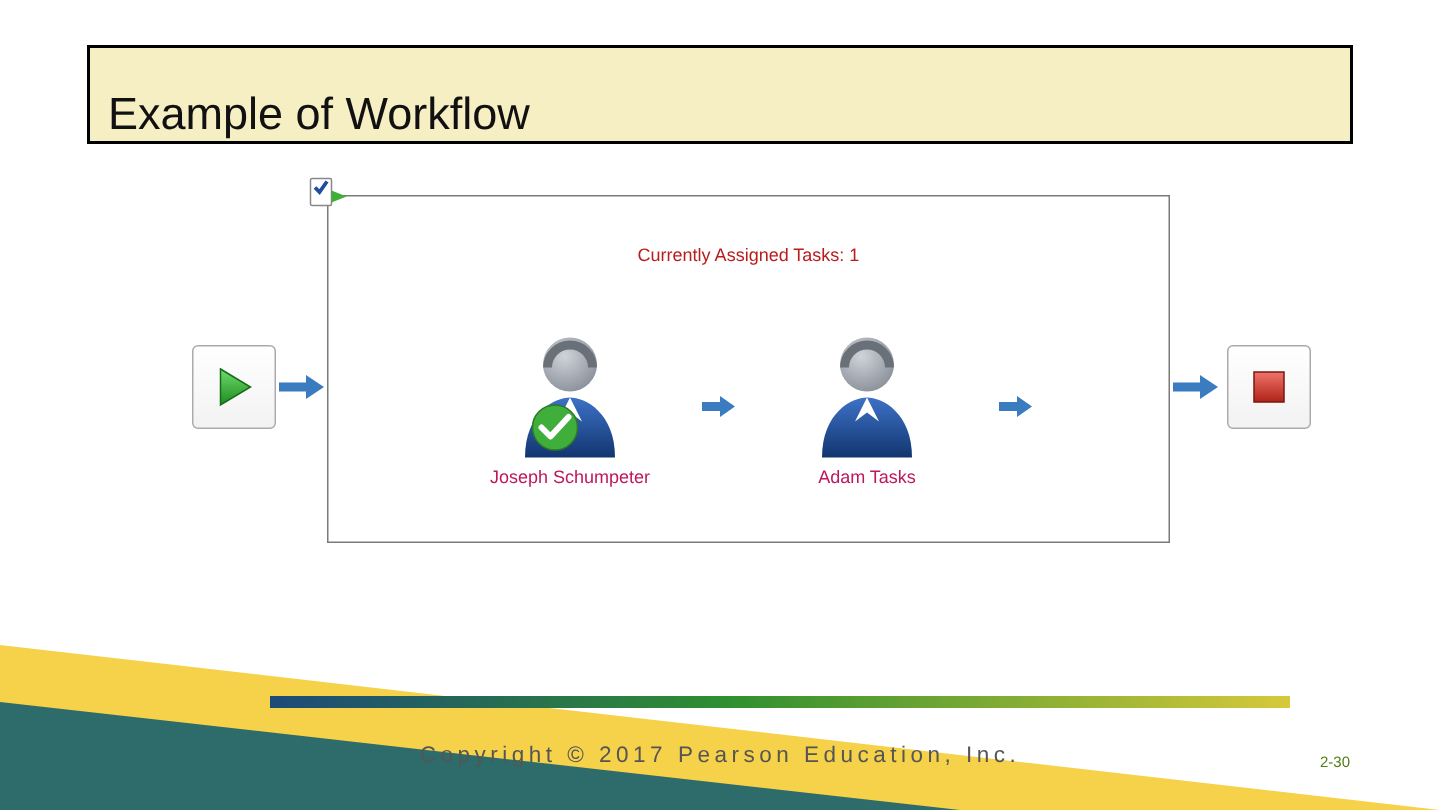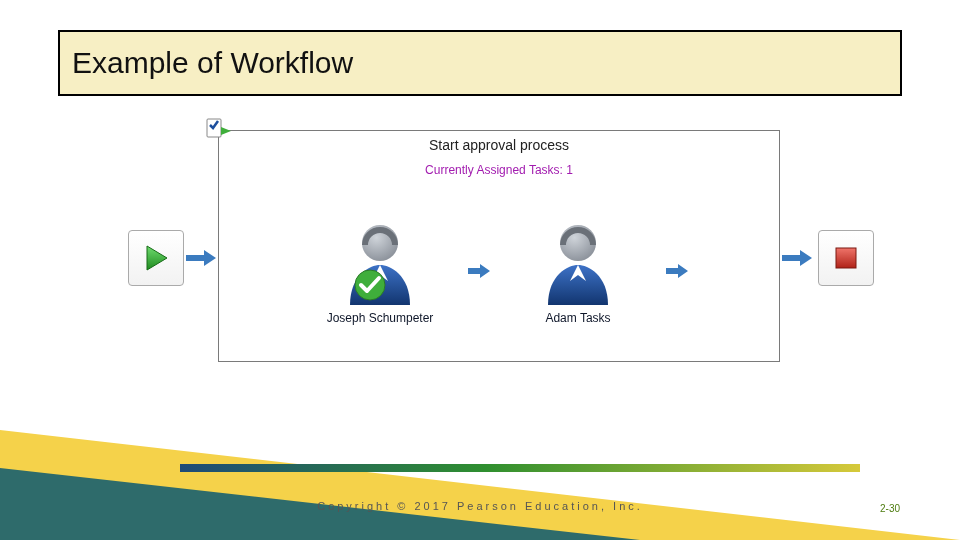--- a/index.html
+++ b/index.html
@@ -1,38 +1,38 @@
 <!DOCTYPE html>
 <html><head>
 <meta charset="utf-8">
 <style>
   html,body{margin:0;padding:0;width:960px;height:540px;font-family:Arial,Helvetica,sans-serif;background:#fff;overflow:hidden}
   .slide{position:relative;width:960px;height:540px}
-  .title-bar{position:absolute;left:58px;top:30px;width:844px;height:66px;background:#f7efc4;border:2px solid #000;box-sizing:border-box;display:flex;align-items:center;padding-left:12px}
+  .title-bar{position:absolute;left:58px;top:30px;width:844px;height:66px;background:#f7efc4;border:2px solid #000;box-sizing:border-box;display:flex;align-items:flex-end;padding-left:12px}
   .title-bar span{font-size:30px;color:#111}
   .diagram{position:absolute;left:58px;top:120px;width:844px;height:280px;background:#fff}
   .approval-box{position:absolute;left:160px;top:10px;width:560px;height:230px;border:1px solid #7a7a7a;background:#fff}
   .badge{position:absolute;left:-14px;top:-14px;width:28px;height:28px}
   .ab-title{position:absolute;left:0;top:6px;width:100%;text-align:center;font-size:14px;color:#222}
-  .ab-sub{position:absolute;left:0;top:32px;width:100%;text-align:center;font-size:12px;color:#a21caf}
+  .ab-sub{position:absolute;left:0;top:32px;width:100%;text-align:center;font-size:12px;color:#b91c1c}
   .persons{position:absolute;left:0;top:60px;width:100%;height:160px;display:flex;align-items:center;justify-content:center;gap:18px}
   .person{display:flex;flex-direction:column;align-items:center;width:140px}
   .person svg{width:80px;height:90px}
-  .pname{font-size:12px;color:#0f172a;margin-top:4px;text-align:center}
+  .pname{font-size:12px;color:#be185d;margin-top:4px;text-align:center}
   .arrow-sm{display:flex;align-items:center;justify-content:center}
   .start-node{position:absolute;left:70px;top:110px;width:54px;height:54px;border:1px solid #aaa;border-radius:4px;background:linear-gradient(#fff,#f2f2f2);display:flex;align-items:center;justify-content:center}
   .stop-node{position:absolute;left:760px;top:110px;width:54px;height:54px;border:1px solid #aaa;border-radius:4px;background:linear-gradient(#fff,#f2f2f2);display:flex;align-items:center;justify-content:center}
   .big-arrow{position:absolute;top:128px;display:flex;align-items:center}
   .ba-left{left:128px}
   .ba-right{left:724px}
   .footer-band{position:absolute;left:0;bottom:0;width:960px;height:110px}
   .tri-yellow{position:absolute;left:0;bottom:0;width:0;height:0;border-left:0 solid transparent;border-right:960px solid transparent;border-bottom:110px solid #f5d24a}
   .tri-teal{position:absolute;left:0;bottom:0;width:0;height:0;border-left:0 solid transparent;border-right:640px solid transparent;border-bottom:72px solid #2e6b6b}
   .rule-line{position:absolute;left:180px;bottom:68px;width:680px;height:8px;background:linear-gradient(90deg,#1e4a78 0%,#2f8f2f 45%,#d6c93a 100%)}
-  .copyright{position:absolute;left:0;bottom:28px;width:960px;text-align:center;font-size:11px;letter-spacing:3px;color:#555}
+  .copyright{position:absolute;left:0;bottom:28px;width:960px;text-align:center;font-size:15px;letter-spacing:3px;color:#555}
   .pagenum{position:absolute;right:60px;bottom:26px;font-size:10px;color:#4d7c0f}
 </style>
 </head>
 <body>
 
 <div class="slide">
 
   <div class="title-bar">
     <span>Example of Workflow</span>
   </div>
@@ -58,21 +58,20 @@
     </div>
 
     <div class="approval-box">
       <div class="badge">
         <svg width="28" height="28" viewBox="0 0 28 28">
           <rect x="2" y="2" width="14" height="18" rx="1" fill="#fff" stroke="#888"></rect>
           <polyline points="5,8 8,11 13,4" fill="none" stroke="#1d4f9e" stroke-width="2.5"></polyline>
           <polygon points="16,10 26,14 16,18" fill="#3fae3b"></polygon>
         </svg>
       </div>
-      <div class="ab-title">Start approval process</div>
       <div class="ab-sub">Currently Assigned Tasks: 1</div>
 
       <div class="persons">
 
         <div class="person">
           <svg viewBox="0 0 80 90">
             <defs>
               <radialGradient id="face" cx="0.4" cy="0.35" r="0.7">
                   <stop offset="0" stop-color="#cfd4da"></stop>
                   <stop offset="1" stop-color="#8a9099"></stop>

